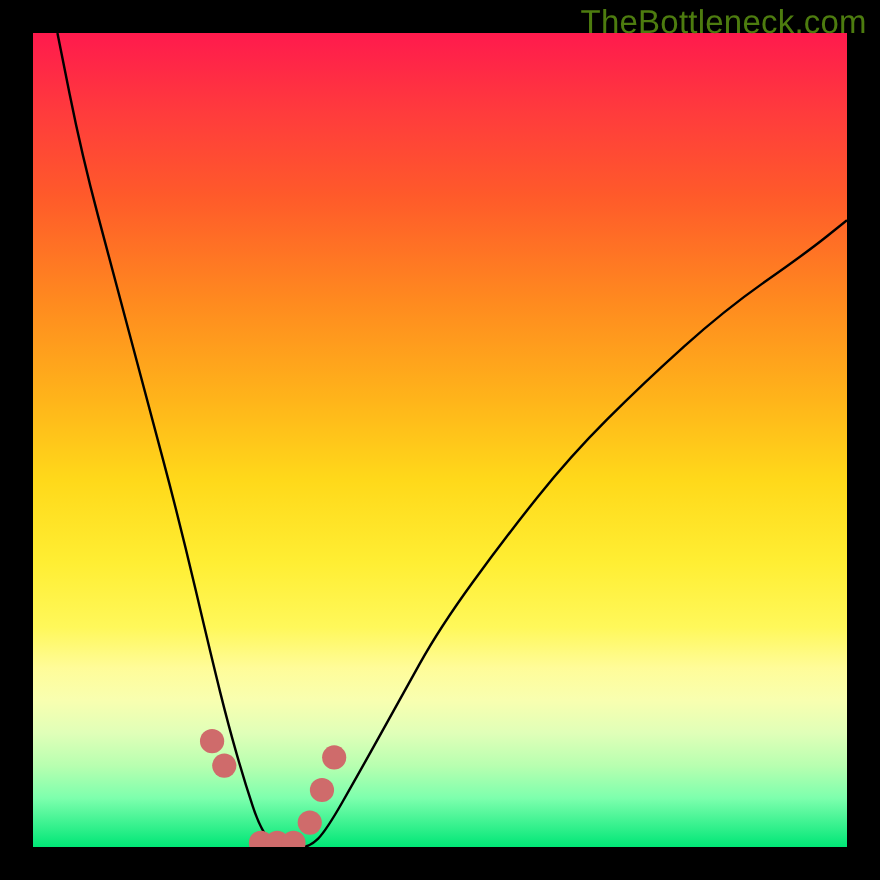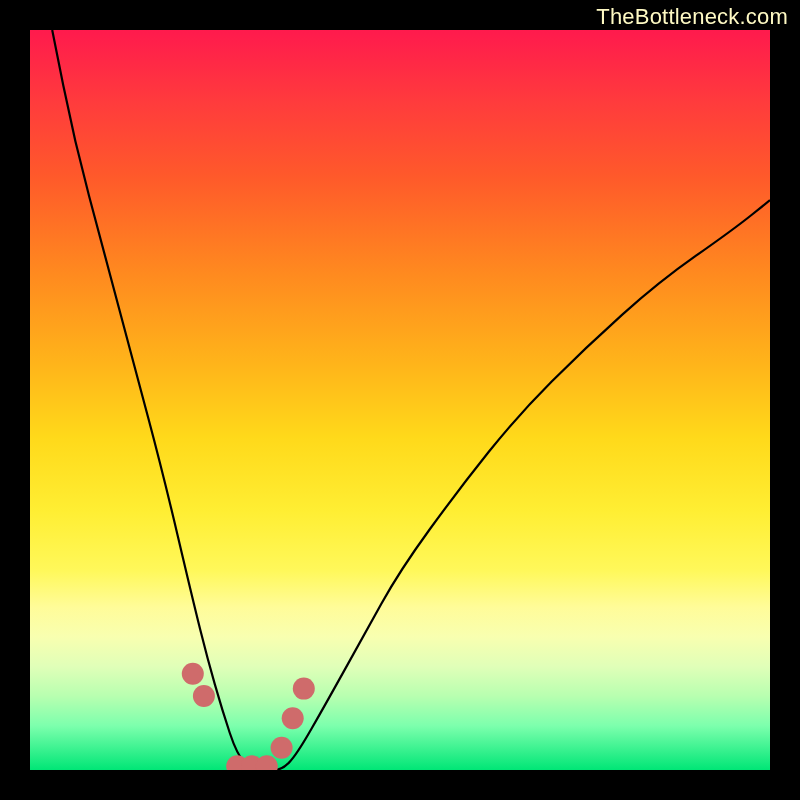--- a/index.html
+++ b/index.html
@@ -32,22 +32,22 @@
       #b8ffb0 90%,
       #7dffad 94%,
       #00e676 100%
     );
   }
   .watermark {
     position: absolute;
     top: 4px;
     right: 12px;
     font-family: Arial, Helvetica, sans-serif;
-    font-size: 22px;
-    color: #fef9c3;
+    font-size: 30px;
+    color: #4d7c0f;
     font-weight: 500;
     letter-spacing: 0.2px;
   }
   svg.curve {
     position: absolute;
     left: 0;
     top: 0;
     width: 740px;
     height: 740px;
   }

